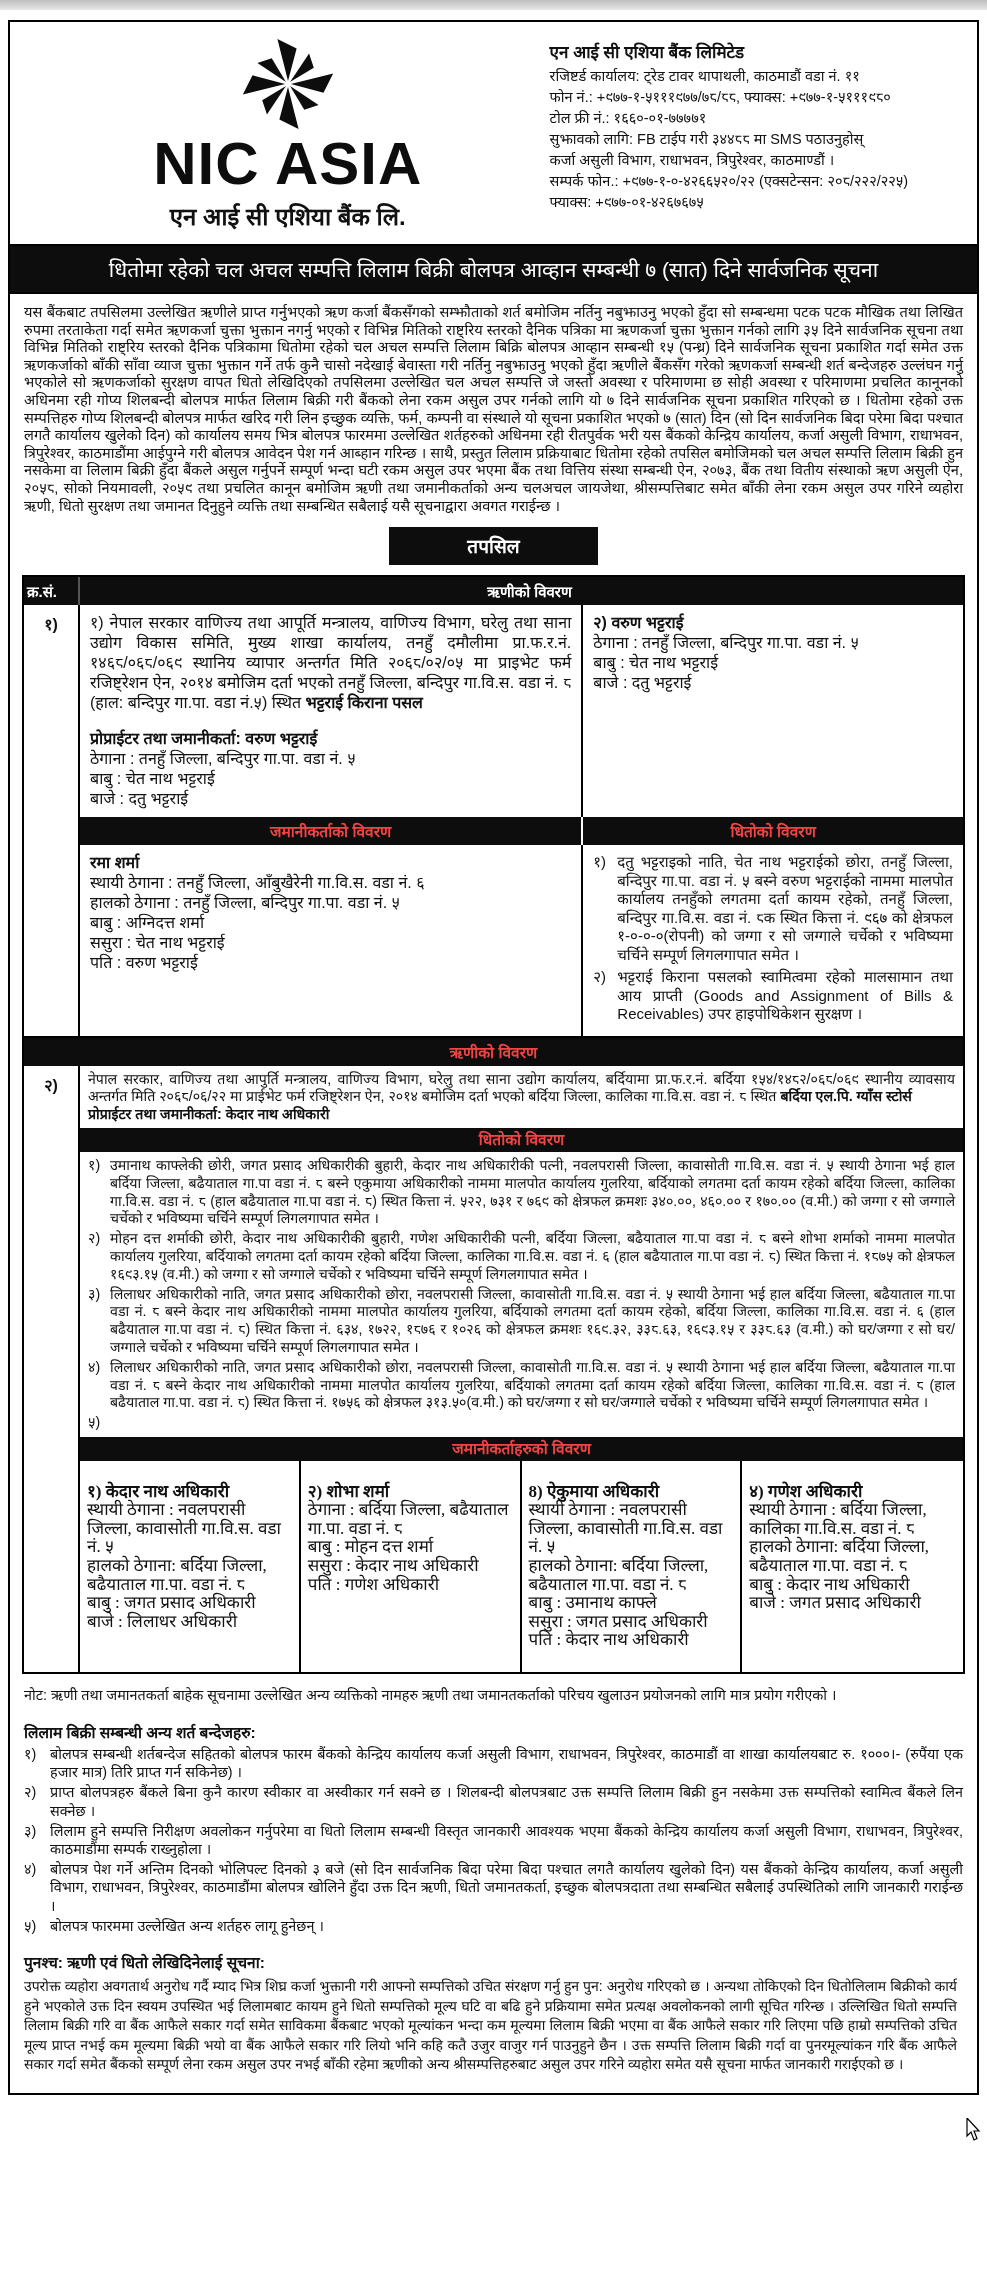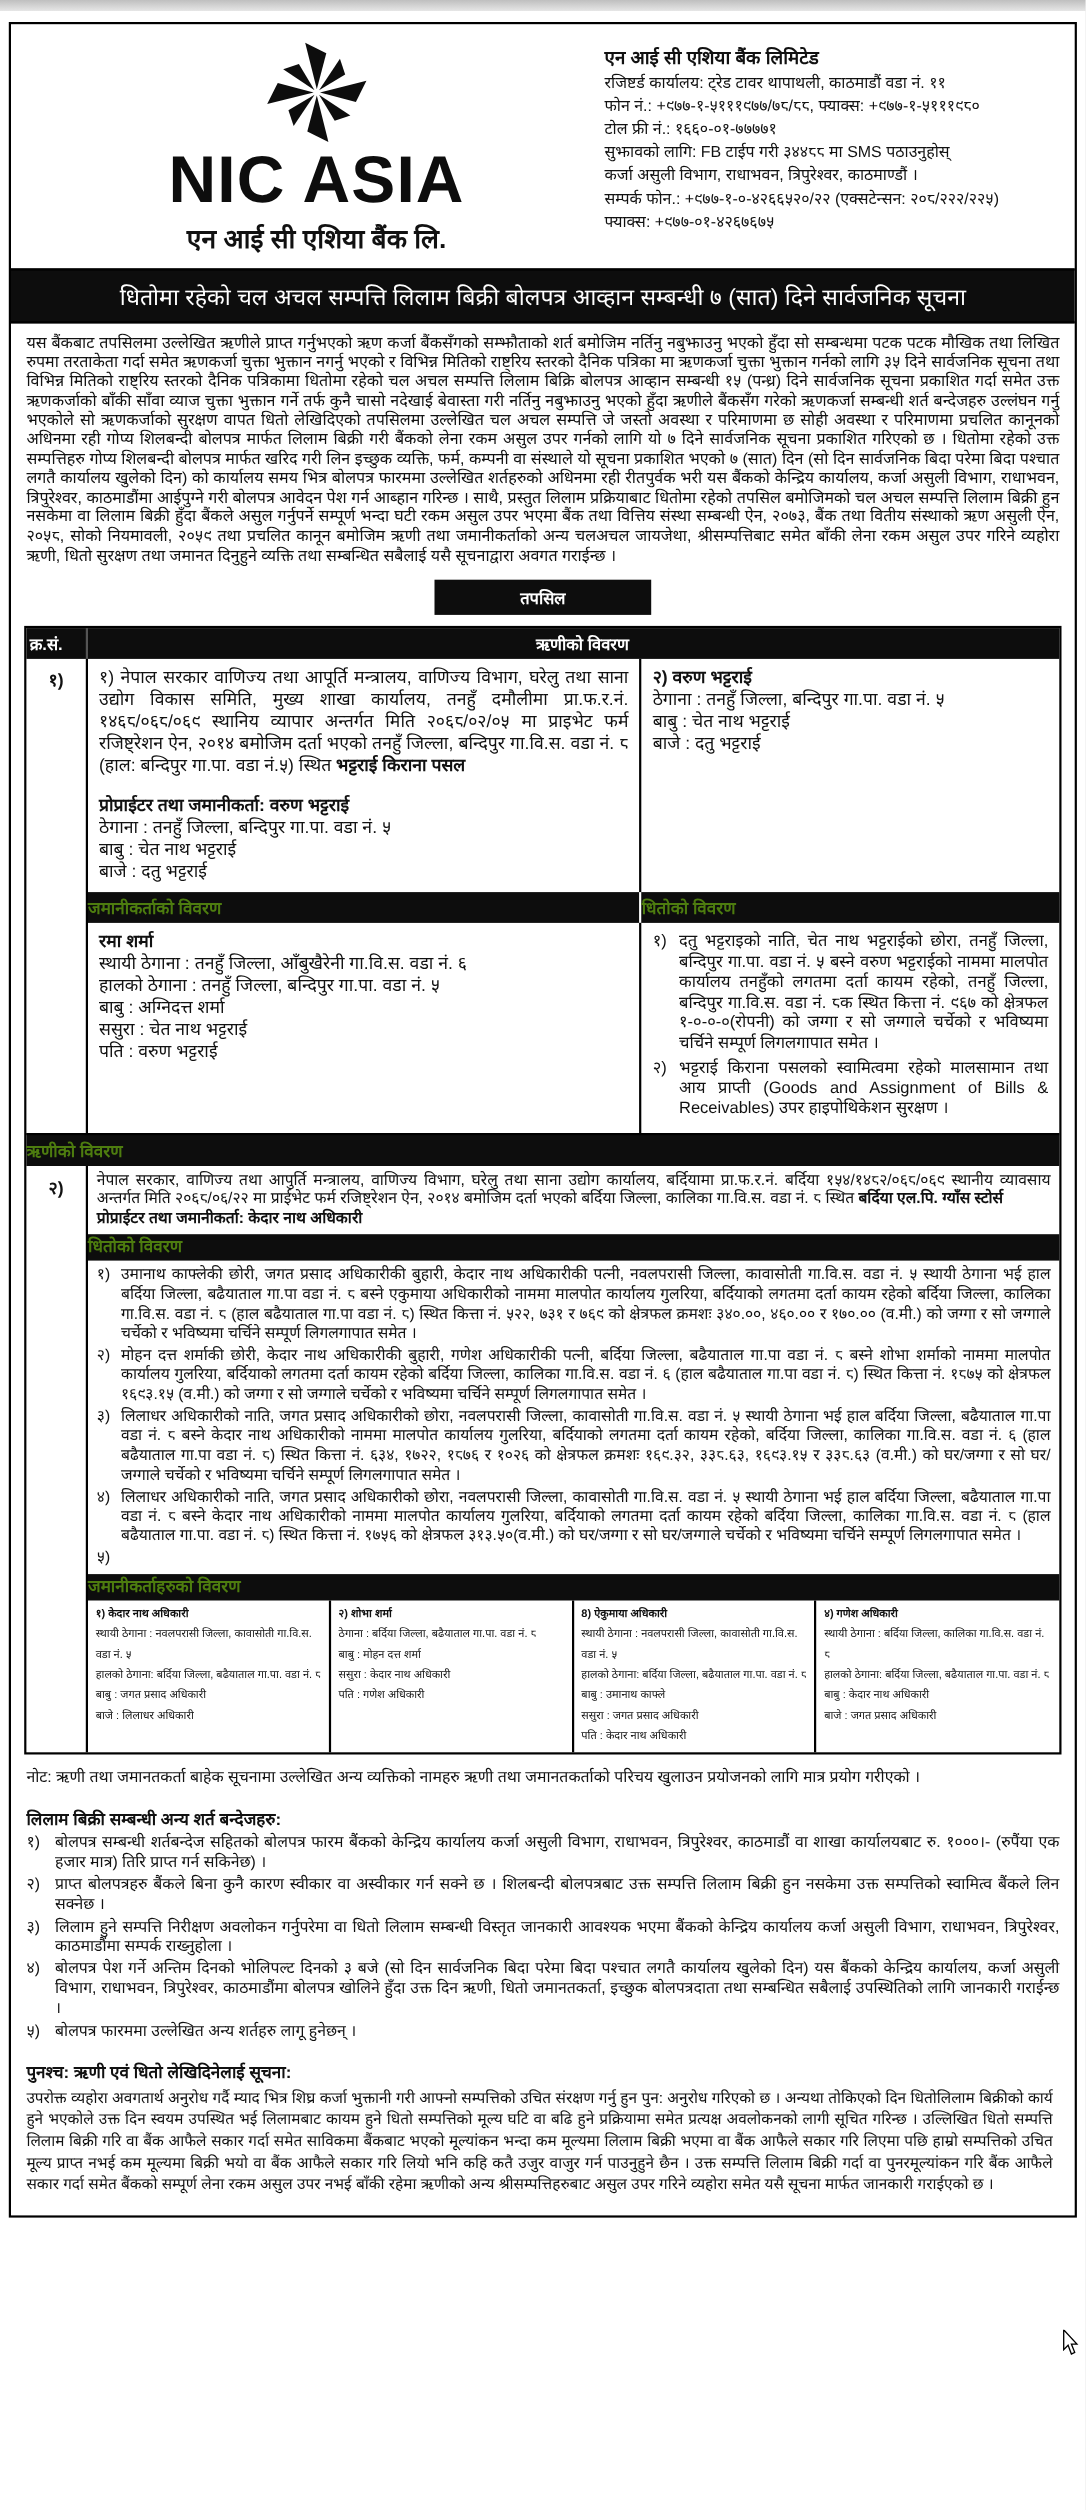--- a/index.html
+++ b/index.html
@@ -20,52 +20,52 @@
 
   
   .banner{background:#0d0d0d;color:#fff;font-size:21px;font-weight:normal;text-align:center;
           padding:9px 4px;margin:2px -12px 0 -12px;border-top:2px solid #000;border-bottom:2px solid #000;}
 
   
   .intro{font-size:14.6px;line-height:17.6px;text-align:justify;margin:10px 2px 6px 2px;}
 
   
   .tapasil-wrap{text-align:center;margin:12px 0 10px 0;}
-  .tapasil{display:inline-block;background:#0d0d0d;color:#fff;font-size:15px;font-weight:bold;
+  .tapasil{display:inline-block;background:#0d0d0d;color:#fff;font-size:19px;font-weight:bold;
            padding:6px 78px;}
 
   
   .tbl{border:2px solid #000;}
   .tbl-head{display:grid;grid-template-columns:56px 1fr;background:#0d0d0d;color:#fff;font-weight:bold;gap:16px;}
   .tbl-head .h-sn{padding:4px 3px;font-size:15px;border-right:2px solid #555;}
   .tbl-head .h-borrower{padding:4px 0;font-size:15px;text-align:center;}
   .trow{display:grid;grid-template-columns:56px 1fr;}
   .sn-cell{border-right:2px solid #000;padding:8px 4px;font-size:16px;font-weight:bold;text-align:center;}
   .split{display:grid;grid-template-columns:57% 43%;}
   .split>div:first-child{border-right:2px solid #000;}
   .cell{padding:8px 10px;}
   .r1-text{font-size:16px;line-height:20px;text-align:justify;margin:0;}
   .r1-lines{font-size:16px;line-height:20px;}
   .bold{font-weight:bold;}
   .prop-block{margin-top:16px;}
-  .bar{background:#0d0d0d;color:#4d7c0f;font-weight:bold;font-size:15.5px;padding:3px 0;}
+  .bar{background:#0d0d0d;color:#ef4444;font-weight:bold;font-size:15.5px;text-align:center;padding:3px 0;}
   .bar-row{display:grid;grid-template-columns:57% 43%;}
   .bar-row>div:first-child{border-right:2px solid #fff;}
   .citem{display:flex;font-size:15px;line-height:18.5px;margin-bottom:4px;}
   .citem .cnum{min-width:24px;flex:0 0 24px;}
   .citem .ctext{text-align:justify;}
   .full-bar{border-top:2px solid #000;border-bottom:0;}
   .r2-content{font-size:14.2px;line-height:17.6px;}
   .r2-borrower{padding:5px 8px;text-align:justify;}
   .r2-citem{display:flex;font-size:14.2px;line-height:17.8px;padding:1px 8px;}
   .r2-citem .cnum{min-width:22px;flex:0 0 22px;}
   .r2-citem .ctext{text-align:justify;}
   .clist{padding:4px 0;}
   .ggrid{display:grid;grid-template-columns:1fr 1fr 1fr 1fr;}
-  .gcol{padding:4px 7px;font-size:10px;line-height:18.6px;}
+  .gcol{padding:22px 7px;font-size:17px;line-height:18.6px;font-family:Liberation Serif, serif;}
   .gcol:not(:last-child){border-right:2px solid #000;}
   .gname{font-weight:bold;}
 
   
   .note{font-size:14.4px;line-height:19px;margin:12px 2px 0 2px;text-align:justify;}
   .sec-heading{font-size:15.5px;font-weight:bold;margin:16px 2px 2px 2px;}
   .titem{display:flex;font-size:14.4px;line-height:18.2px;margin:2px 2px;}
   .titem .tnum{min-width:26px;flex:0 0 26px;}
   .titem .ttext{text-align:justify;}
   .postscript{font-size:14px;line-height:19.6px;text-align:justify;margin:4px 8px 0 2px;}

